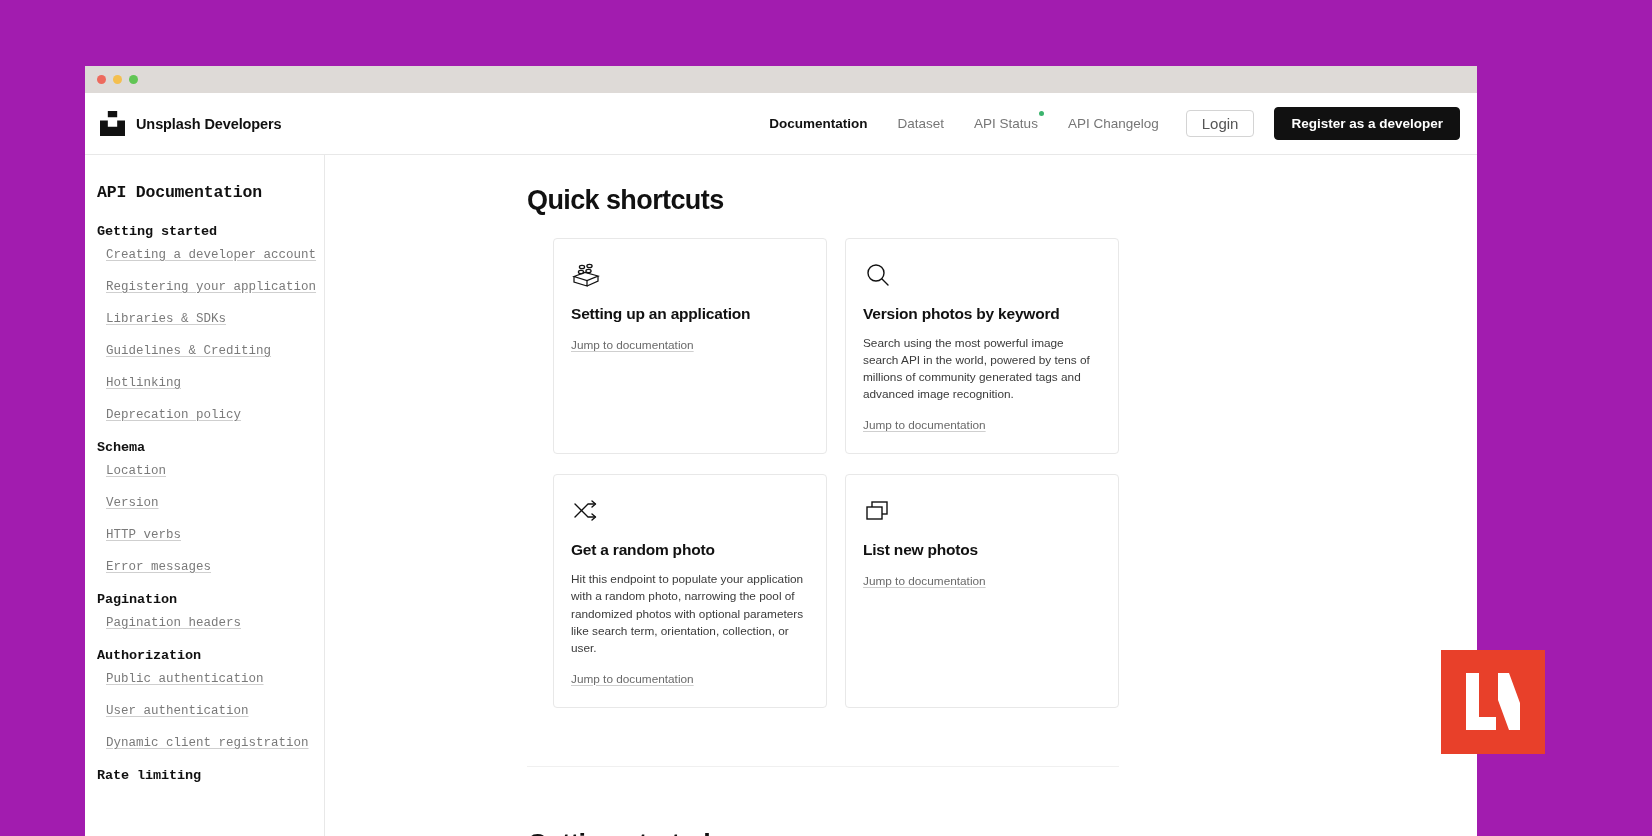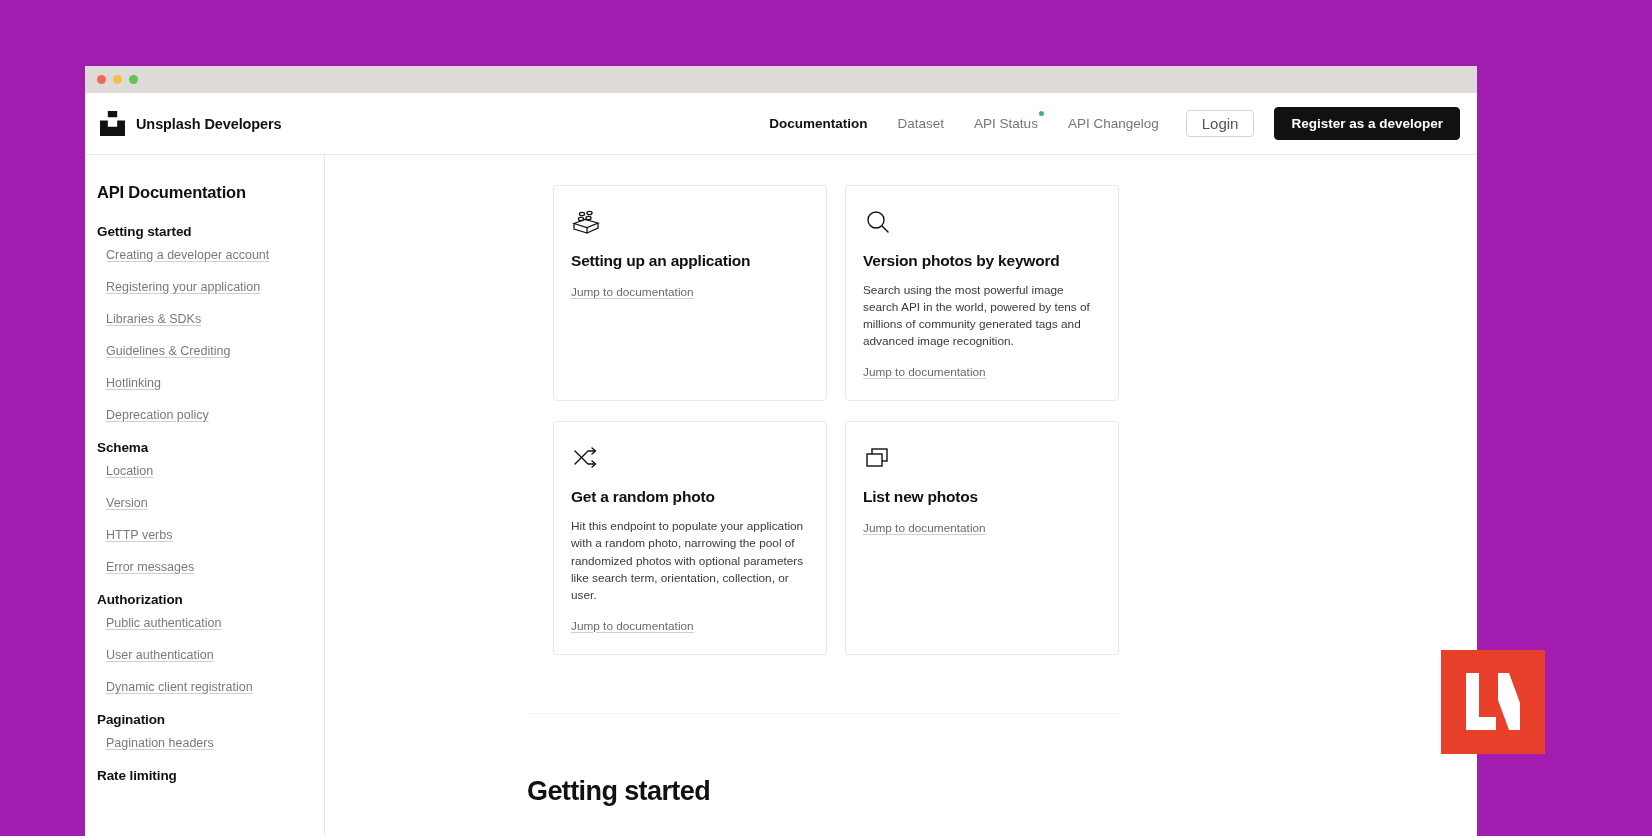--- a/index.html
+++ b/index.html
@@ -73,20 +73,21 @@
   
   .content { display: flex; height: 681px; }
 
   
   .sidebar {
     width: 240px; flex: 0 0 240px;
     border-right: 1px solid #e8e8e8;
     padding: 28px 0 6px 12px;
     background: #fff;
     overflow: hidden;
+    font-family: Liberation Mono, monospace;
   }
   .sidebar-title {
     font-size: 16.5px; font-weight: bold; color: #111;
     margin-bottom: 22px; letter-spacing: -0.2px;
   }
   .sb-group { margin-bottom: 16px; }
   .sb-group-title {
     font-size: 13.5px; font-weight: bold; color: #111;
     margin-bottom: 9px; letter-spacing: -0.1px;
   }
@@ -221,39 +222,40 @@
 
         <div class="sb-group">
           <div class="sb-group-title">Schema</div>
           <a class="sb-link" href="#">Location</a>
           <a class="sb-link" href="#">Version</a>
           <a class="sb-link" href="#">HTTP verbs</a>
           <a class="sb-link" href="#">Error messages</a>
         </div>
 
         <div class="sb-group">
+          <div class="sb-group-title">Pagination</div>
+          <a class="sb-link" href="#">Pagination headers</a>
+        </div>
+
+        <div class="sb-group">
           <div class="sb-group-title">Authorization</div>
           <a class="sb-link" href="#">Public authentication</a>
           <a class="sb-link" href="#">User authentication</a>
           <a class="sb-link" href="#">Dynamic client registration</a>
         </div>
 
-        <div class="sb-group">
-          <div class="sb-group-title">Pagination</div>
-          <a class="sb-link" href="#">Pagination headers</a>
-        </div>
-
         <div class="sb-group no-links">
           <div class="sb-group-title">Rate limiting</div>
         </div>
 
       </aside>
 
       <main class="main">
         <div class="main-inner">
+          <h1 class="page-h1">Quick shortcuts</h1>
 
           <div class="card-grid">
 
             <div class="card">
               <div class="card-icon">
                 <svg width="30" height="30" viewBox="0 0 30 30" fill="none" stroke="#111" stroke-width="1.25">
                   <ellipse cx="11" cy="6" rx="2.6" ry="1.7"></ellipse>
                   <ellipse cx="18.5" cy="5" rx="2.6" ry="1.7"></ellipse>
                   <ellipse cx="10" cy="11" rx="2.6" ry="1.7"></ellipse>
                   <ellipse cx="17.5" cy="10" rx="2.6" ry="1.7"></ellipse>

